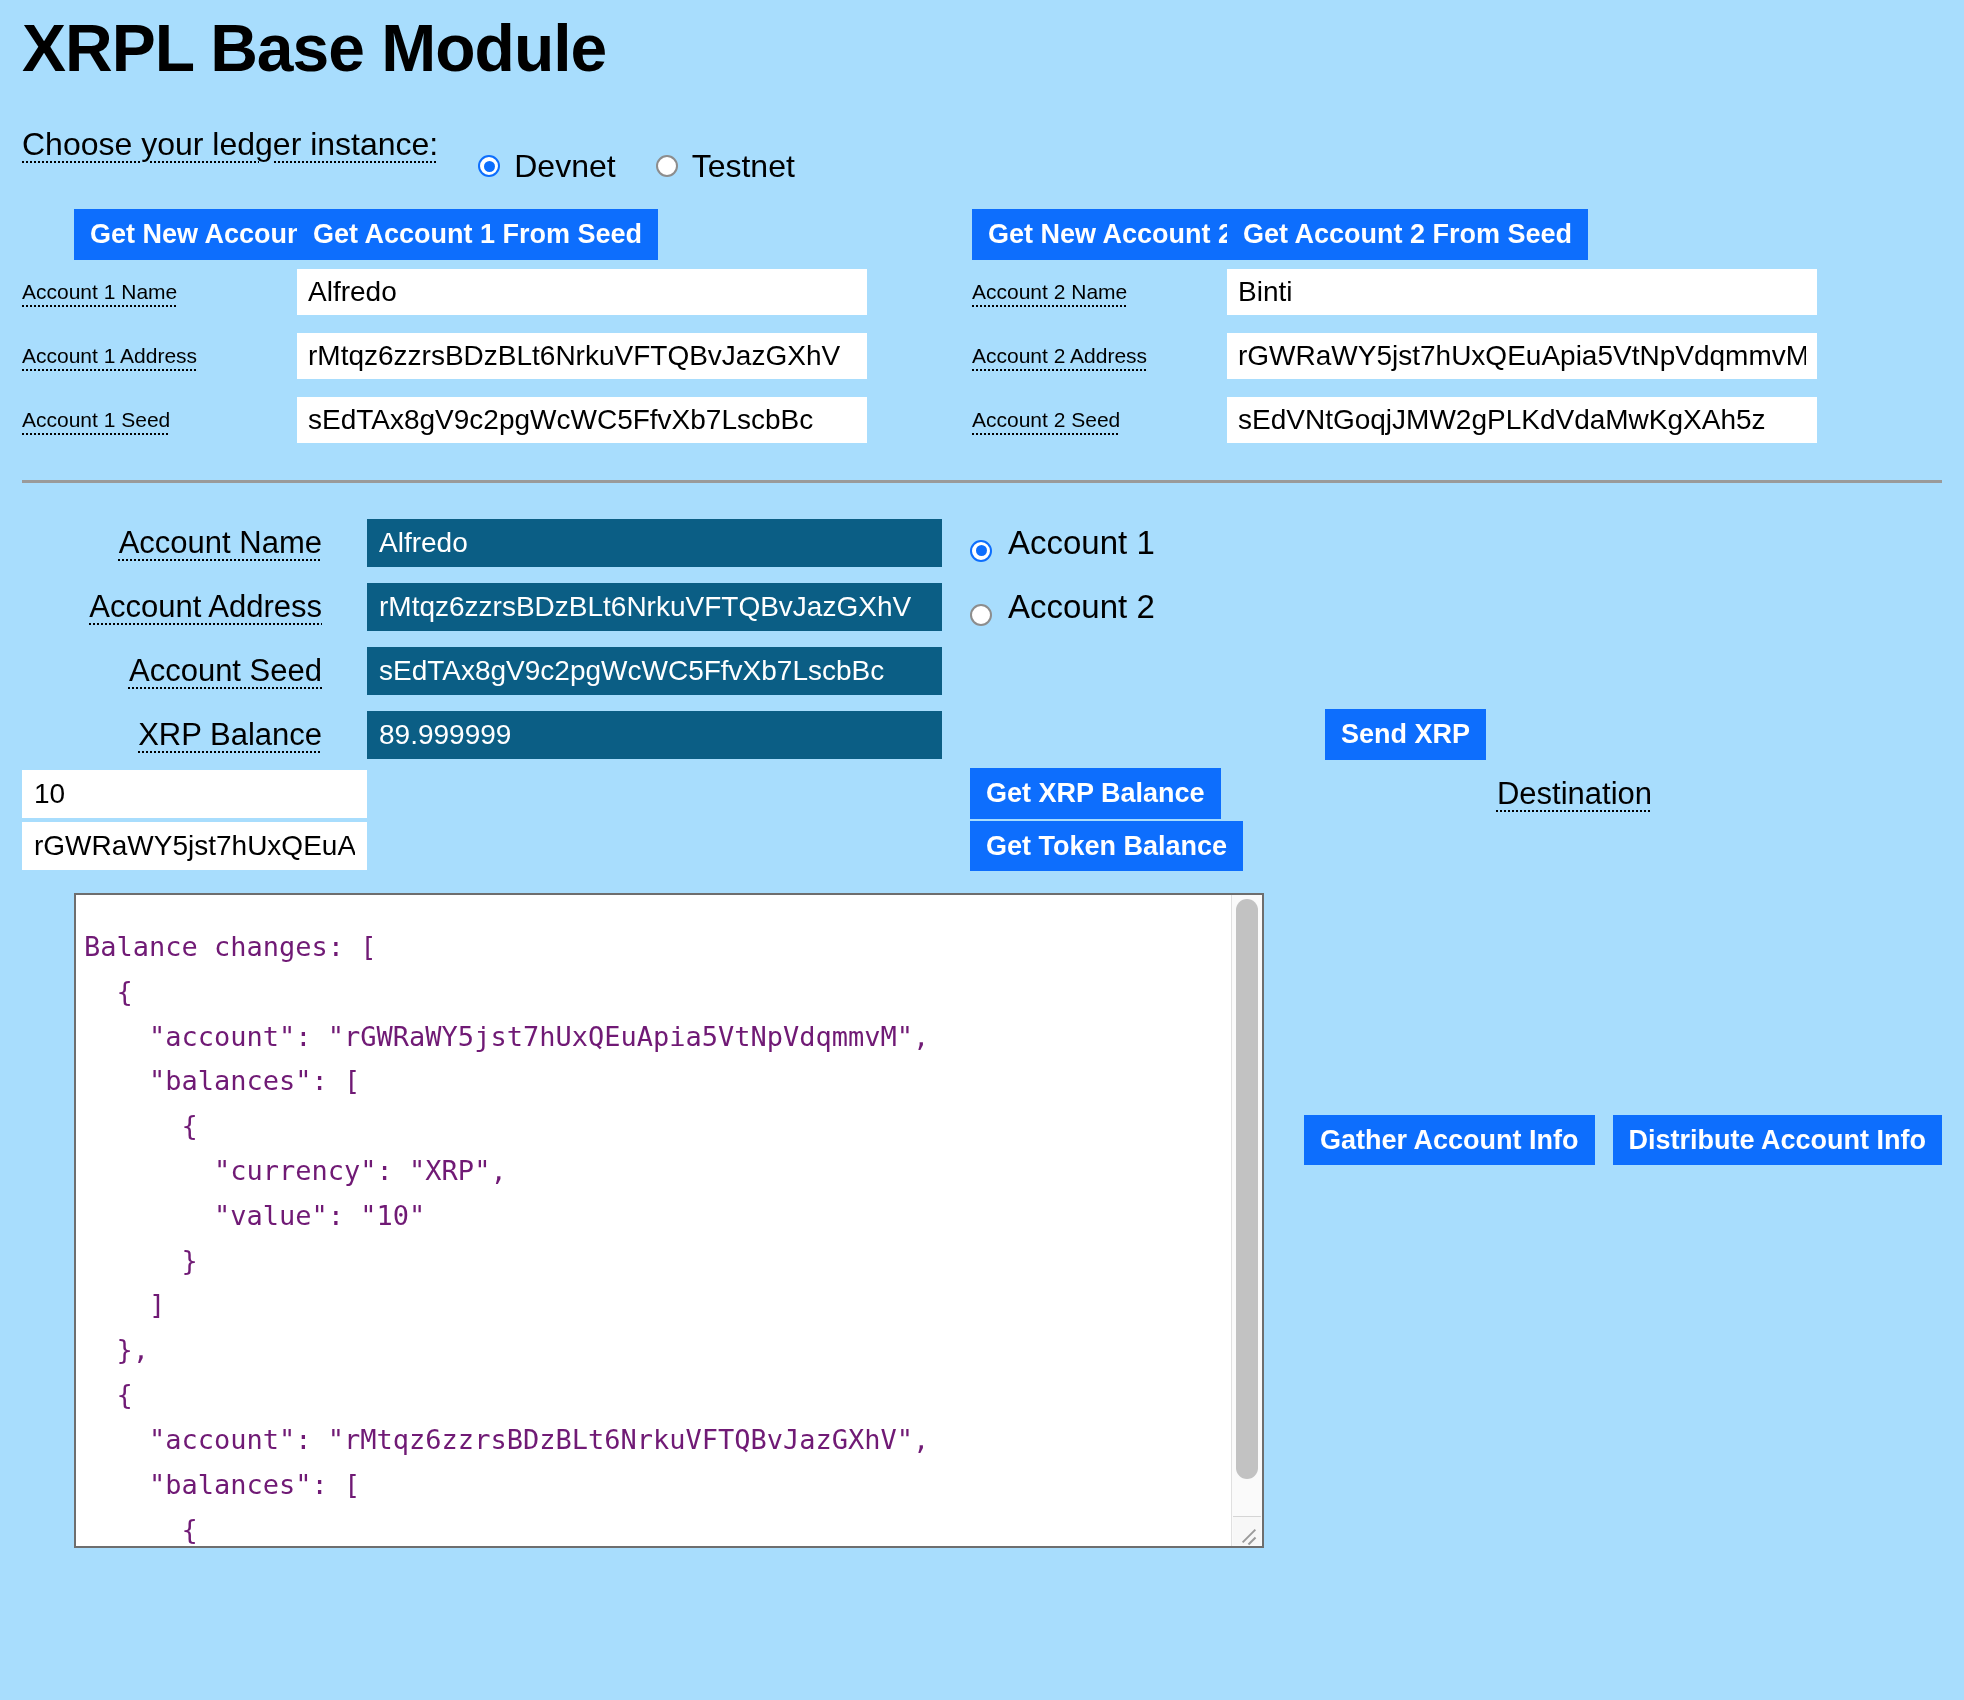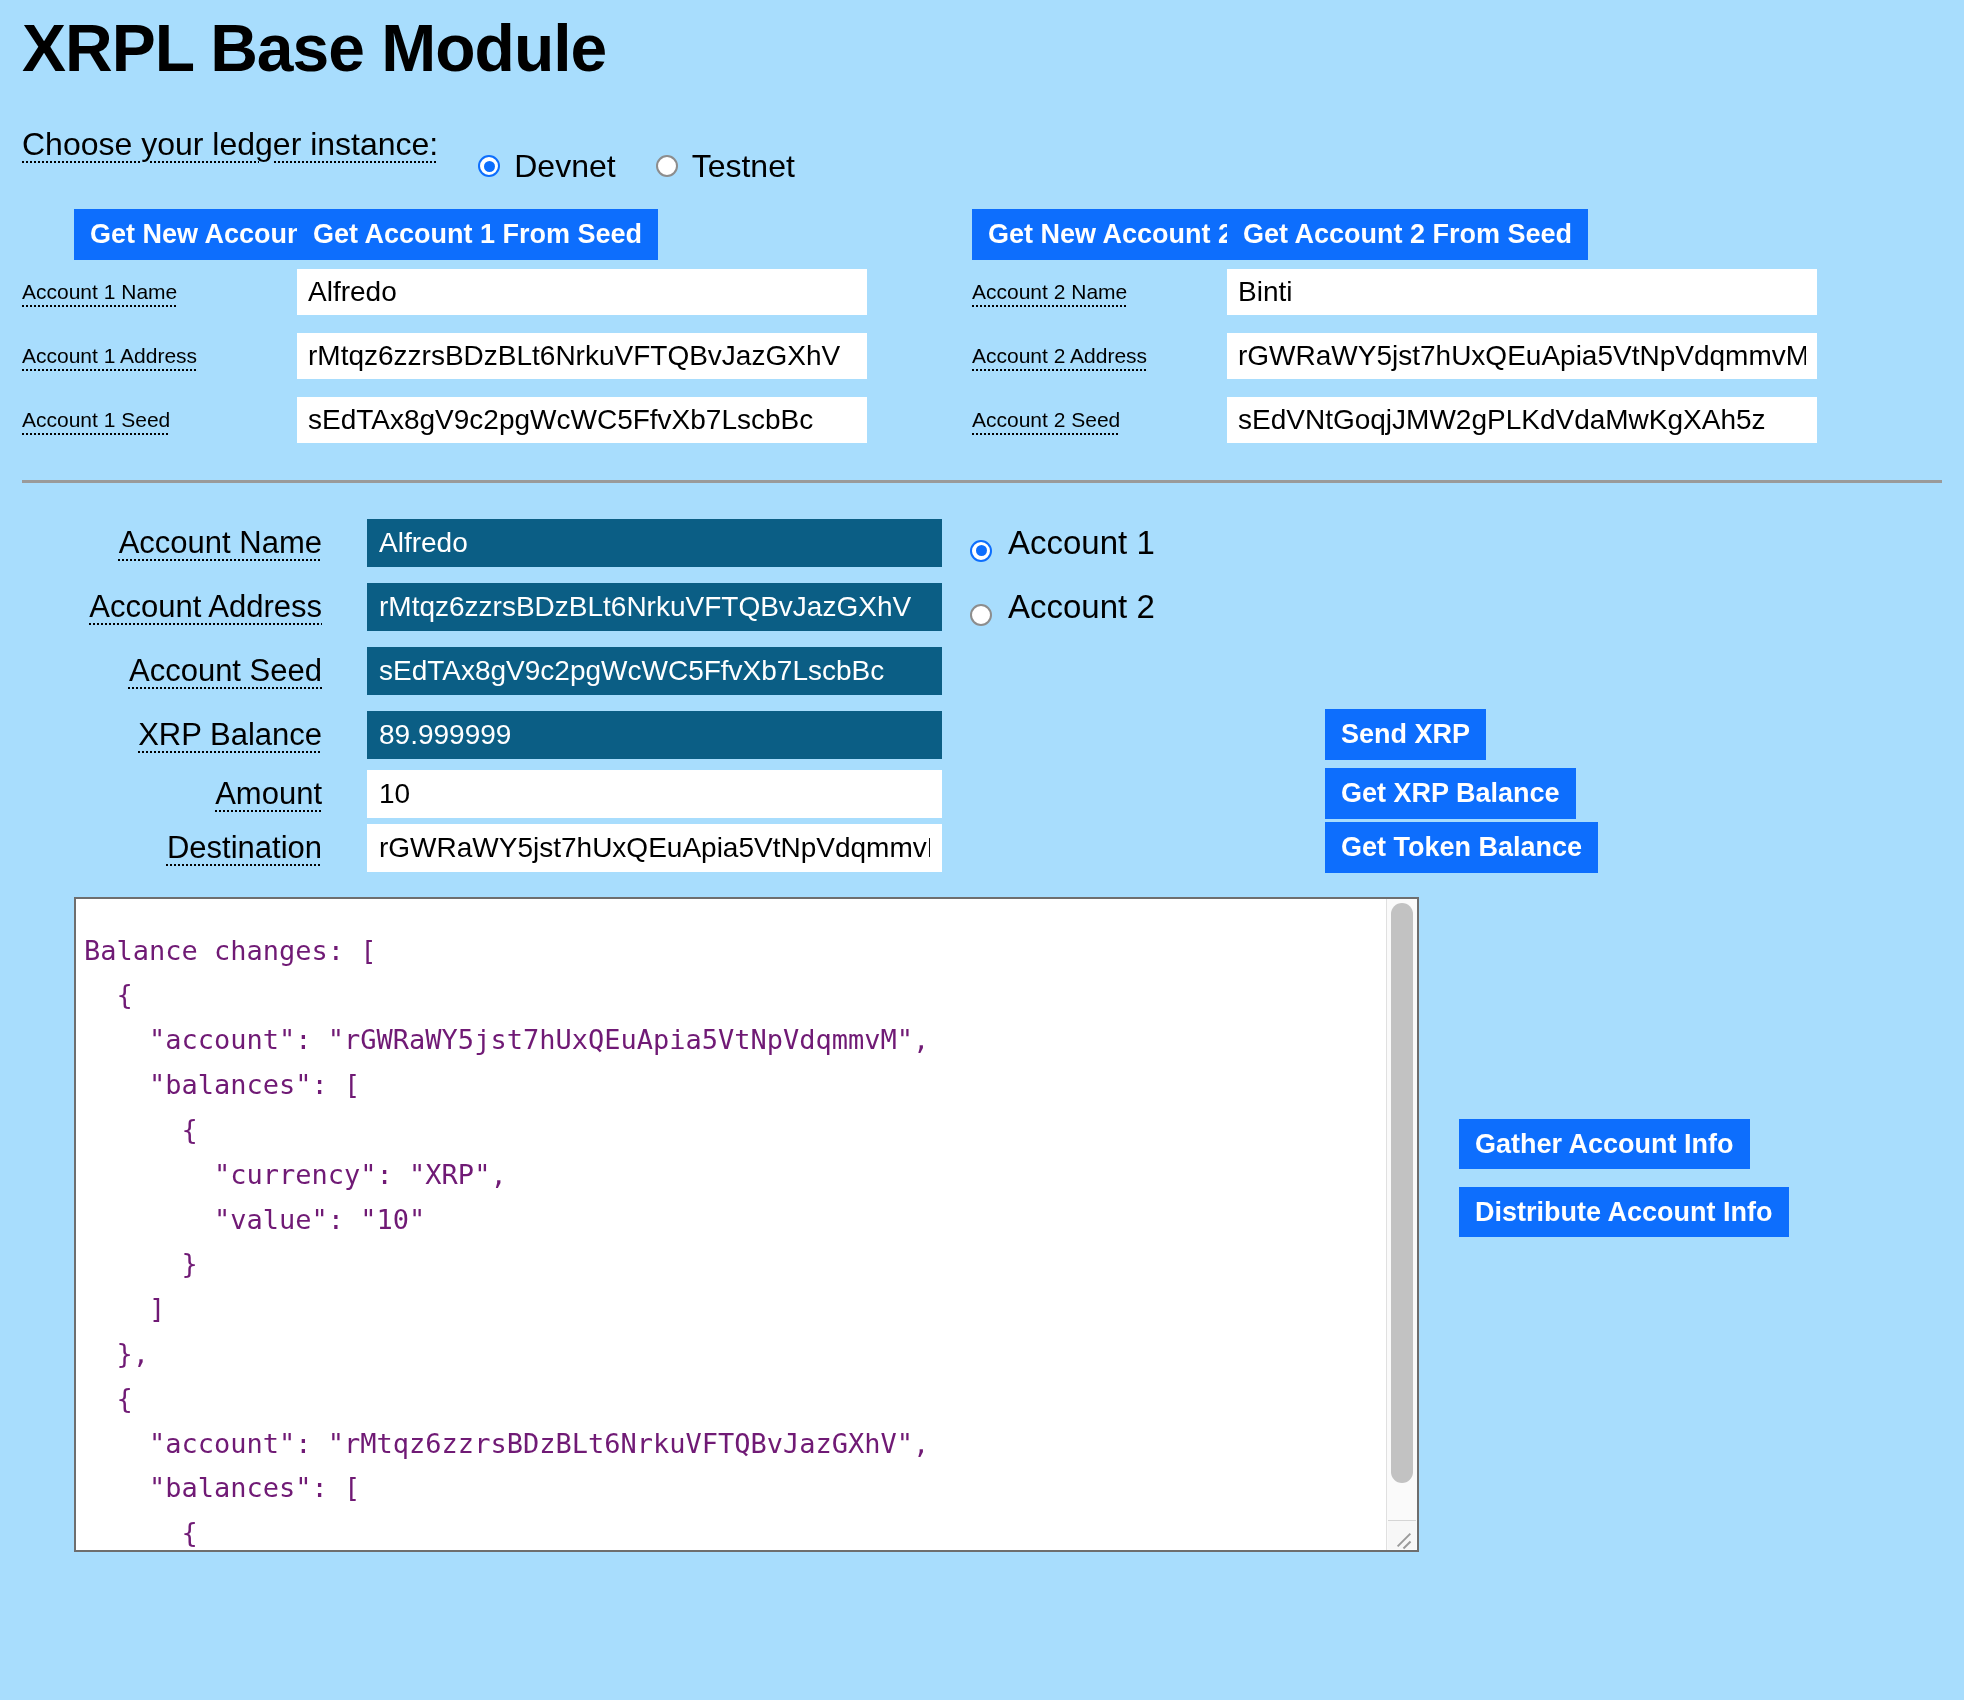--- a/index.html
+++ b/index.html
@@ -263,21 +263,21 @@
     transform: rotate(-45deg);
     right: 3px;
   }
   .resize-grip::before { width: 18px; bottom: 8px; }
   .resize-grip::after  { width: 10px; bottom: 3px; right: 4px; }
 
   .console-side {
     margin-left: 40px;
     padding-top: 222px;
     display: flex;
-    flex-direction: column;
+    flex-direction: row;
     align-items: flex-start;
     gap: 18px;
   }
 </style>
 </head>
 <body>
 
 <div class="page">
 
   <h1 class="title">XRPL Base Module</h1>
@@ -378,21 +378,20 @@
 
     <div class="main-label lbl">XRP Balance</div>
     <div>
       <input class="field-ro" type="text" readonly="" value="89.999999" style="">
     </div>
     <div class="spacer-cell"></div>
     <div class="side-btn-cell">
       <button class="btn">Send XRP</button>
     </div>
 
-    <div class="main-label lbl">Amount</div>
     <div>
       <input class="field-rw" type="text" value="10" style="">
     </div>
     <div class="spacer-cell"></div>
     <div class="side-btn-cell">
       <button class="btn">Get XRP Balance</button>
     </div>
 
     <div class="main-label lbl">Destination</div>
     <div>

